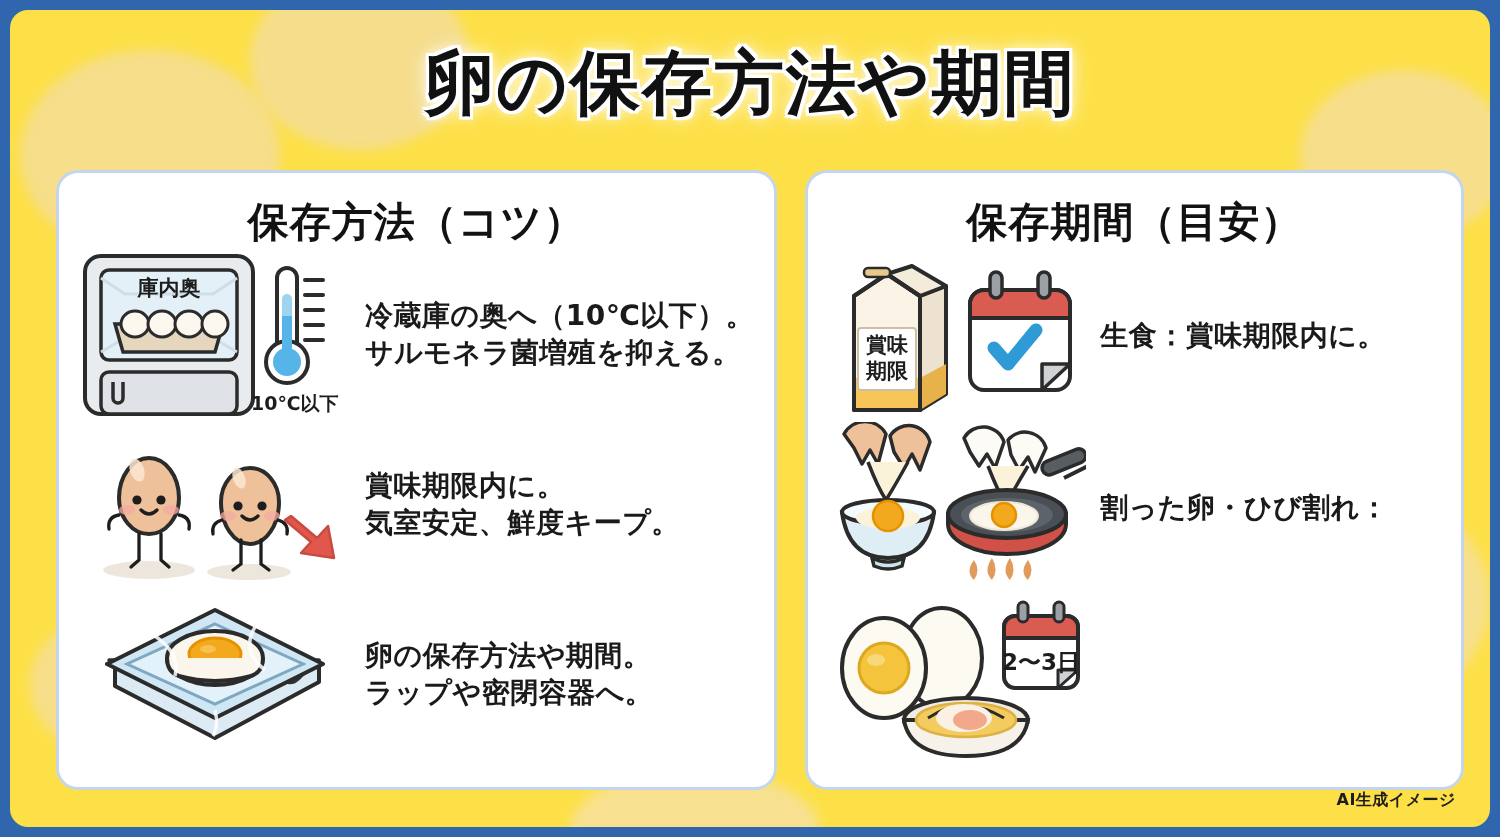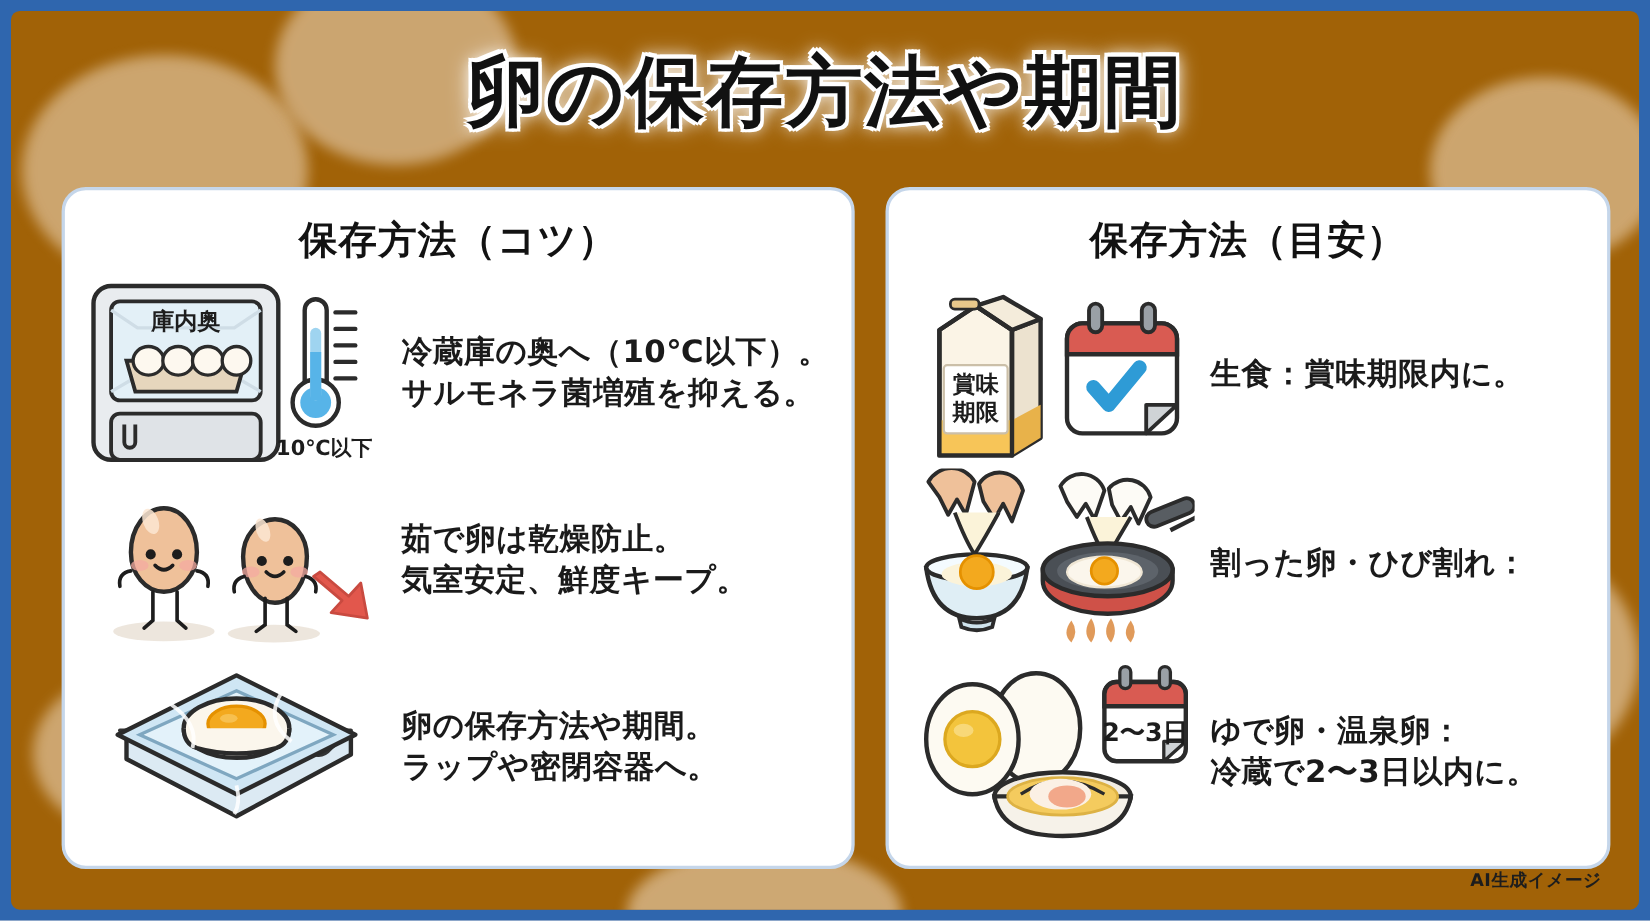--- a/index.html
+++ b/index.html
@@ -22,22 +22,22 @@
     box-sizing: border-box;
     background: #2f66ae;
     padding: 10px;
     overflow: hidden;
   }
   .poster-inner {
     position: relative;
     width: 100%;
     height: 100%;
     box-sizing: border-box;
-    border-radius: 8px;
-    background: #a16207;
+    border-radius: 18px;
+    background: #fde047;
     overflow: hidden;
   }
   
   .blotch {
     position: absolute;
     border-radius: 50%;
     background: #f0dcc3;
     opacity: .55;
     filter: blur(6px);
   }
@@ -79,25 +79,25 @@
     position: relative;
     flex: 1 1 0;
     background: #ffffff;
     border: 3px solid #c5d6ea;
     border-radius: 22px;
     box-sizing: border-box;
     padding: 16px 20px 10px 20px;
   }
   .panel-title {
     text-align: center;
-    font-size: 35px;
+    font-size: 41px;
     font-weight: 900;
     color: #121212;
     letter-spacing: 1px;
-    margin: 6px 0 12px 0;
+    margin: 6px 0 0 0;
   }
 
   .rows { display: flex; flex-direction: column; }
   .row {
     display: flex;
     align-items: center;
     gap: 14px;
   }
   .row-left  { height: 170px; }
   .row-right { height: 172px; }
@@ -225,21 +225,21 @@
                 <path d="M199 100 q11 3 9 14" fill="none" stroke="#1d1d1d" stroke-width="3.3" stroke-linecap="round"></path>
                 <path d="M162 120 v24 l-8 6" fill="none" stroke="#1d1d1d" stroke-width="3.3" stroke-linecap="round"></path>
                 <path d="M182 120 v24 l8 6" fill="none" stroke="#1d1d1d" stroke-width="3.3" stroke-linecap="round"></path>
 
                 <g>
                   <path d="M212 96 l26 22 l11 -12 l6 32 l-33 -5 l10 -11 l-26 -22 z" fill="#e2574c" stroke="#c94a40" stroke-width="2.5" stroke-linejoin="round"></path>
                 </g>
               </svg>
             </div>
             <div class="row-text">
-              <div>茹で卵は乾燥防止。</div>
+              <div>賞味期限内に。</div>
               <div>気室安定、鮮度キープ。</div>
             </div>
           </div>
 
           <div class="row row-left">
             <div class="art">
               <svg viewBox="0 0 272 170" width="272" height="170">
 
                 <path d="M36 96 L136 148 L240 92 L240 72 L136 126 L36 76 Z" fill="#dceaf3" stroke="#2b2b2b" stroke-width="4" stroke-linejoin="round"></path>
 
@@ -264,21 +264,21 @@
             <div class="row-text">
               <div>卵の保存方法や期間。</div>
               <div>ラップや密閉容器へ。</div>
             </div>
           </div>
 
         </div>
       </div>
 
       <div class="panel">
-        <div class="panel-title">保存方法（目安）</div>
+        <div class="panel-title">保存期間（目安）</div>
 
         <div class="rows">
 
           <div class="row row-right">
             <div class="art art-right">
               <svg viewBox="0 0 258 172" width="258" height="172">
 
                 <path d="M26 46 L26 160 L92 160 L92 46 L59 24 Z" fill="#fbf4e6" stroke="#2b2b2b" stroke-width="4" stroke-linejoin="round"></path>
                 <path d="M92 46 L92 160 L118 144 L118 36 Z" fill="#ece2cf" stroke="#2b2b2b" stroke-width="4" stroke-linejoin="round"></path>
                 <path d="M59 24 L92 46 L118 36 L84 16 Z" fill="#f4ecdb" stroke="#2b2b2b" stroke-width="4" stroke-linejoin="round"></path>
@@ -361,24 +361,20 @@
                 <ellipse cx="142" cy="126" rx="17" ry="10" fill="#f2a88a"></ellipse>
 
                 <rect x="176" y="22" width="74" height="72" rx="11" fill="#ffffff" stroke="#2b2b2b" stroke-width="4"></rect>
                 <path d="M176 33 a11 11 0 0 1 11 -11 h52 a11 11 0 0 1 11 11 v11 h-74 z" fill="#d95b52" stroke="#2b2b2b" stroke-width="4"></path>
                 <rect x="190" y="8" width="10" height="20" rx="5" fill="#9aa0a6" stroke="#2b2b2b" stroke-width="3"></rect>
                 <rect x="226" y="8" width="10" height="20" rx="5" fill="#9aa0a6" stroke="#2b2b2b" stroke-width="3"></rect>
                 <path d="M230 94 l20 -18 h-20 z" fill="#cfd3d6" stroke="#2b2b2b" stroke-width="3" stroke-linejoin="round"></path>
                 <text x="213" y="76" text-anchor="middle" font-size="23" font-weight="800" fill="#1d1d1d" font-family="'DejaVu Sans','Liberation Sans',sans-serif">2〜3日</text>
               </svg>
             </div>
-            <div class="row-text">
-              <div>ゆで卵・温泉卵：</div>
-              <div>冷蔵で2〜3日以内に。</div>
-            </div>
           </div>
 
         </div>
       </div>
 
     </div>
 
     <div class="credit">AI生成イメージ</div>
 
   </div>

